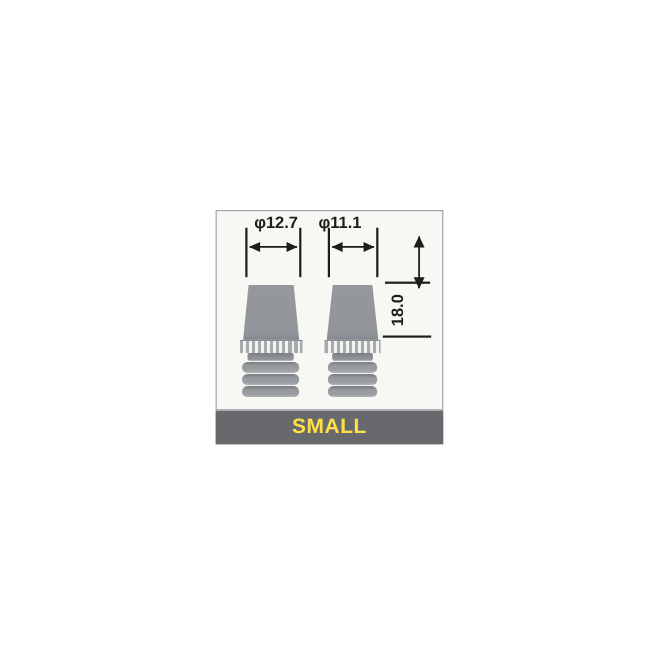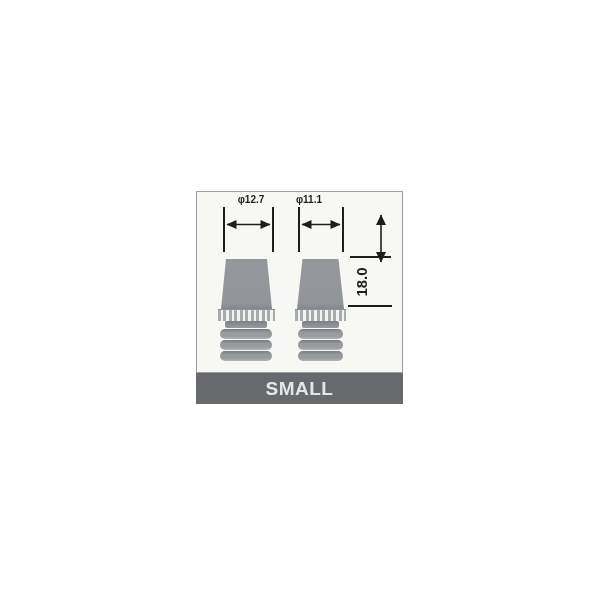--- a/index.html
+++ b/index.html
@@ -29,41 +29,41 @@
     background: #67696c;
   }
   .banner-label {
     display: block;
     width: 100%;
     text-align: center;
     line-height: 31px;
     font-size: 19px;
     font-weight: 700;
     letter-spacing: 0.5px;
-    color: #e5e5e5;
+    color: #fde047;
   }
   
   .ext-line {
     position: absolute;
     width: 2px;
     height: 45px;
     top: 15px;
     background: #1d1d1b;
   }
   .h-line {
     position: absolute;
     height: 2px;
     background: #1d1d1b;
   }
   .dim-label {
     position: absolute;
     width: 80px;
     top: 2px;
     text-align: center;
-    font-size: 10px;
+    font-size: 15px;
     font-weight: 700;
     color: #1d1d1b;
     white-space: nowrap;
   }
   .dim-label-vertical {
     position: absolute;
     width: 44px;
     height: 16px;
     left: 142px;
     top: 82px;

